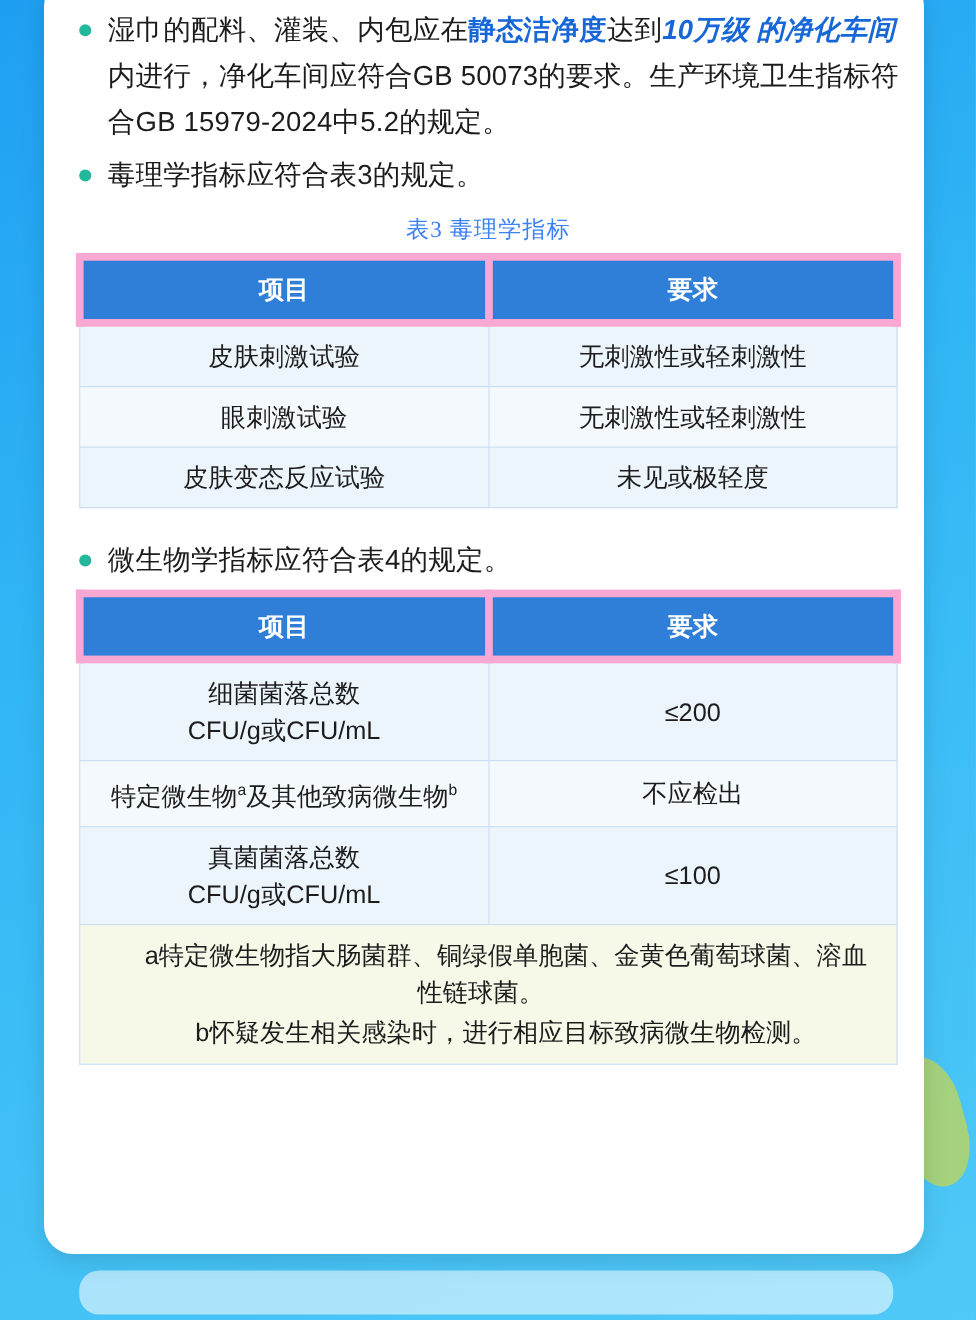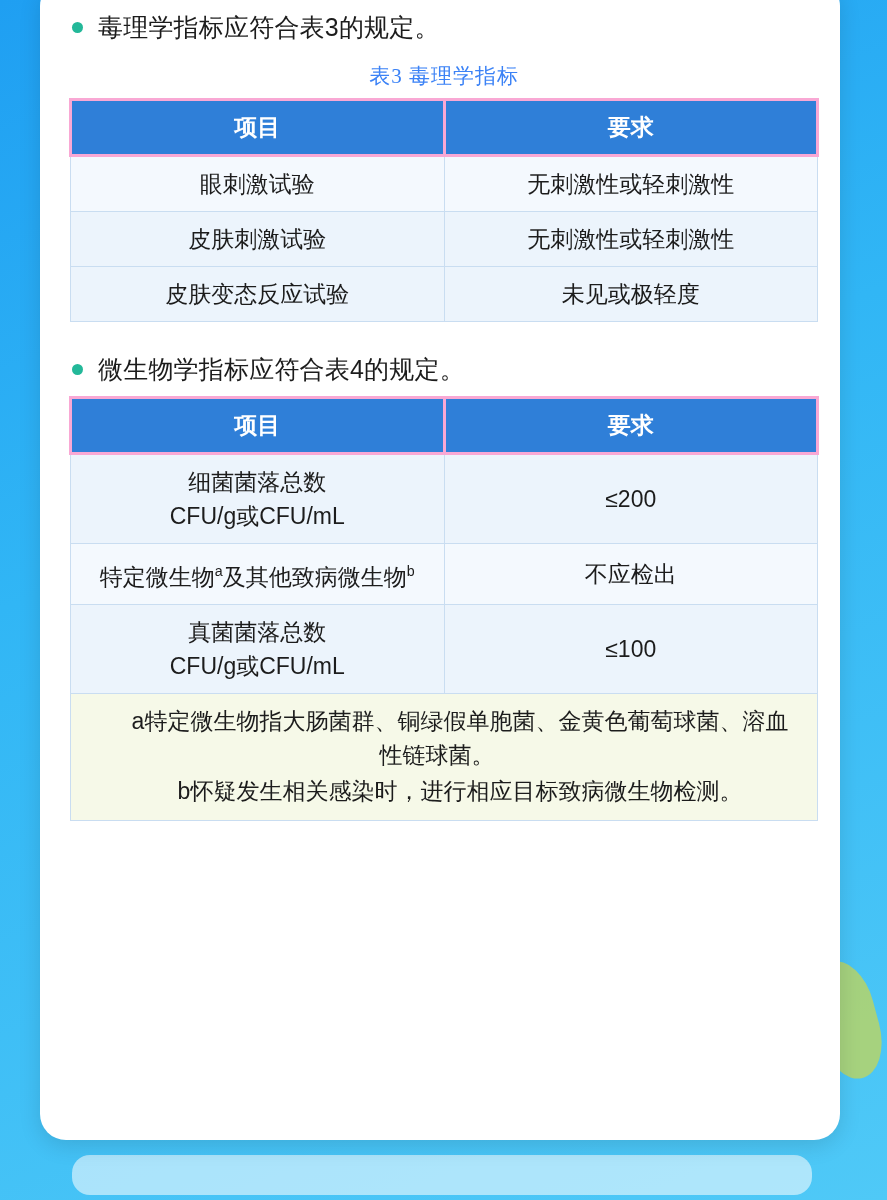--- a/index.html
+++ b/index.html
@@ -110,21 +110,21 @@
     margin: 0 auto;
     table-layout: fixed;
   }
   table.data th {
     background: #2f7fd8;
     color: #ffffff;
     font-size: 23px;
     font-weight: bold;
     padding: 11px 4px;
     text-align: center;
-    border: 3px solid #f9a8d4;
+    border: 7px solid #f9a8d4;
   }
   table.data td {
     background: #ecf4fc;
     color: #1c1c1c;
     font-size: 23px;
     padding: 10px 6px;
     text-align: center;
     border: 1px solid #c9ddf1;
     line-height: 34px;
   }
@@ -152,41 +152,45 @@
 </div>
 
 <div id="card-shadow2"></div>
 
 <div id="card">
   <div id="content">
 
     <ul class="bullets">
       <li class="bullet">
         <span class="dot"></span>
+        <span><span>湿巾的配料、灌装、内包应在</span><span class="hl2">静态洁净度</span><span>达到</span><span class="hl">10万级 的净化车间</span><span>内进行，净化车间应符合GB 50073的要求。生产环境卫生指标符合GB 15979-2024中5.2的规定。</span></span>
+      </li>
+      <li class="bullet">
+        <span class="dot"></span>
         <span>毒理学指标应符合表3的规定。</span>
       </li>
     </ul>
 
     <div class="table-caption">表3  毒理学指标</div>
 
     <table class="data">
       <thead>
         <tr>
           <th style="width:50%">项目</th>
           <th style="width:50%">要求</th>
         </tr>
       </thead>
       <tbody>
         <tr>
+          <td>皮肤刺激试验</td>
+          <td>无刺激性或轻刺激性</td>
+        </tr>
+        <tr>
           <td class="lighter">眼刺激试验</td>
           <td class="lighter">无刺激性或轻刺激性</td>
-        </tr>
-        <tr>
-          <td>皮肤刺激试验</td>
-          <td>无刺激性或轻刺激性</td>
         </tr>
         <tr>
           <td>皮肤变态反应试验</td>
           <td>未见或极轻度</td>
         </tr>
       </tbody>
     </table>
 
     <div class="gap"></div>
 

